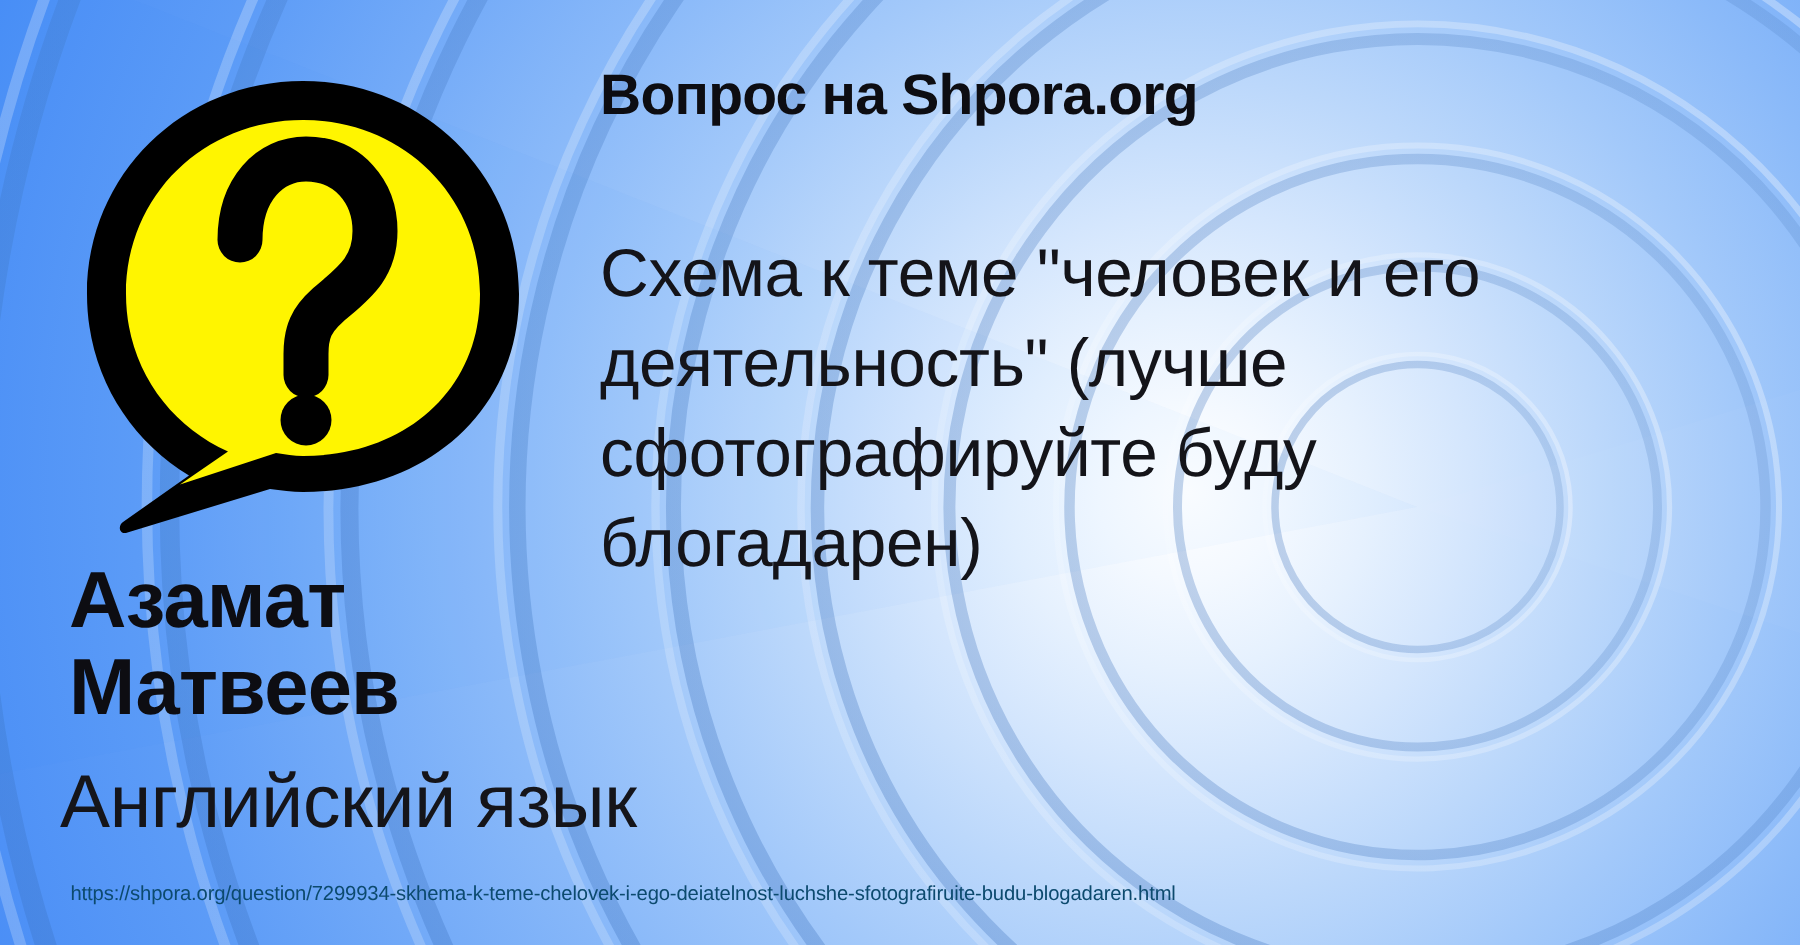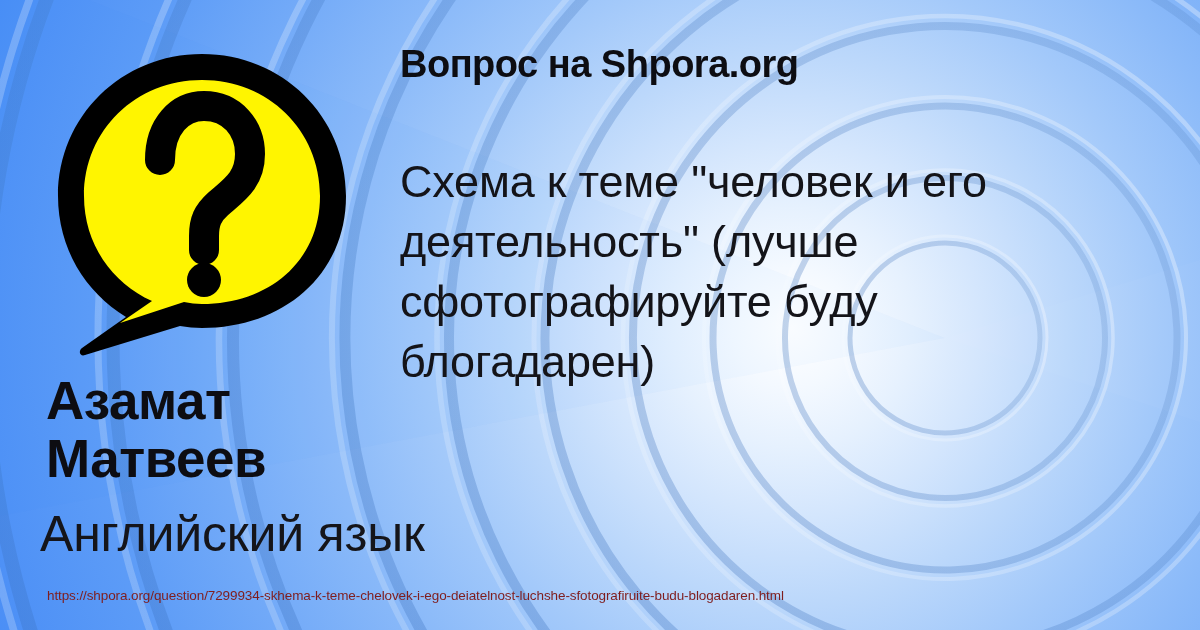--- a/index.html
+++ b/index.html
@@ -101,21 +101,21 @@
     color: #15151a;
     line-height: 1.2;
     letter-spacing: -0.2px;
   }
   .url {
     position: absolute;
     left: 47px;
     top: 588px;
     font-size: 13.5px;
     font-weight: normal;
-    color: #7f1d1d;
+    color: #0c4a6e;
     letter-spacing: -0.1px;
     white-space: nowrap;
   }
 </style>
 </head>
 <body>
 
 <div class="card">
 
   <div class="bg">

